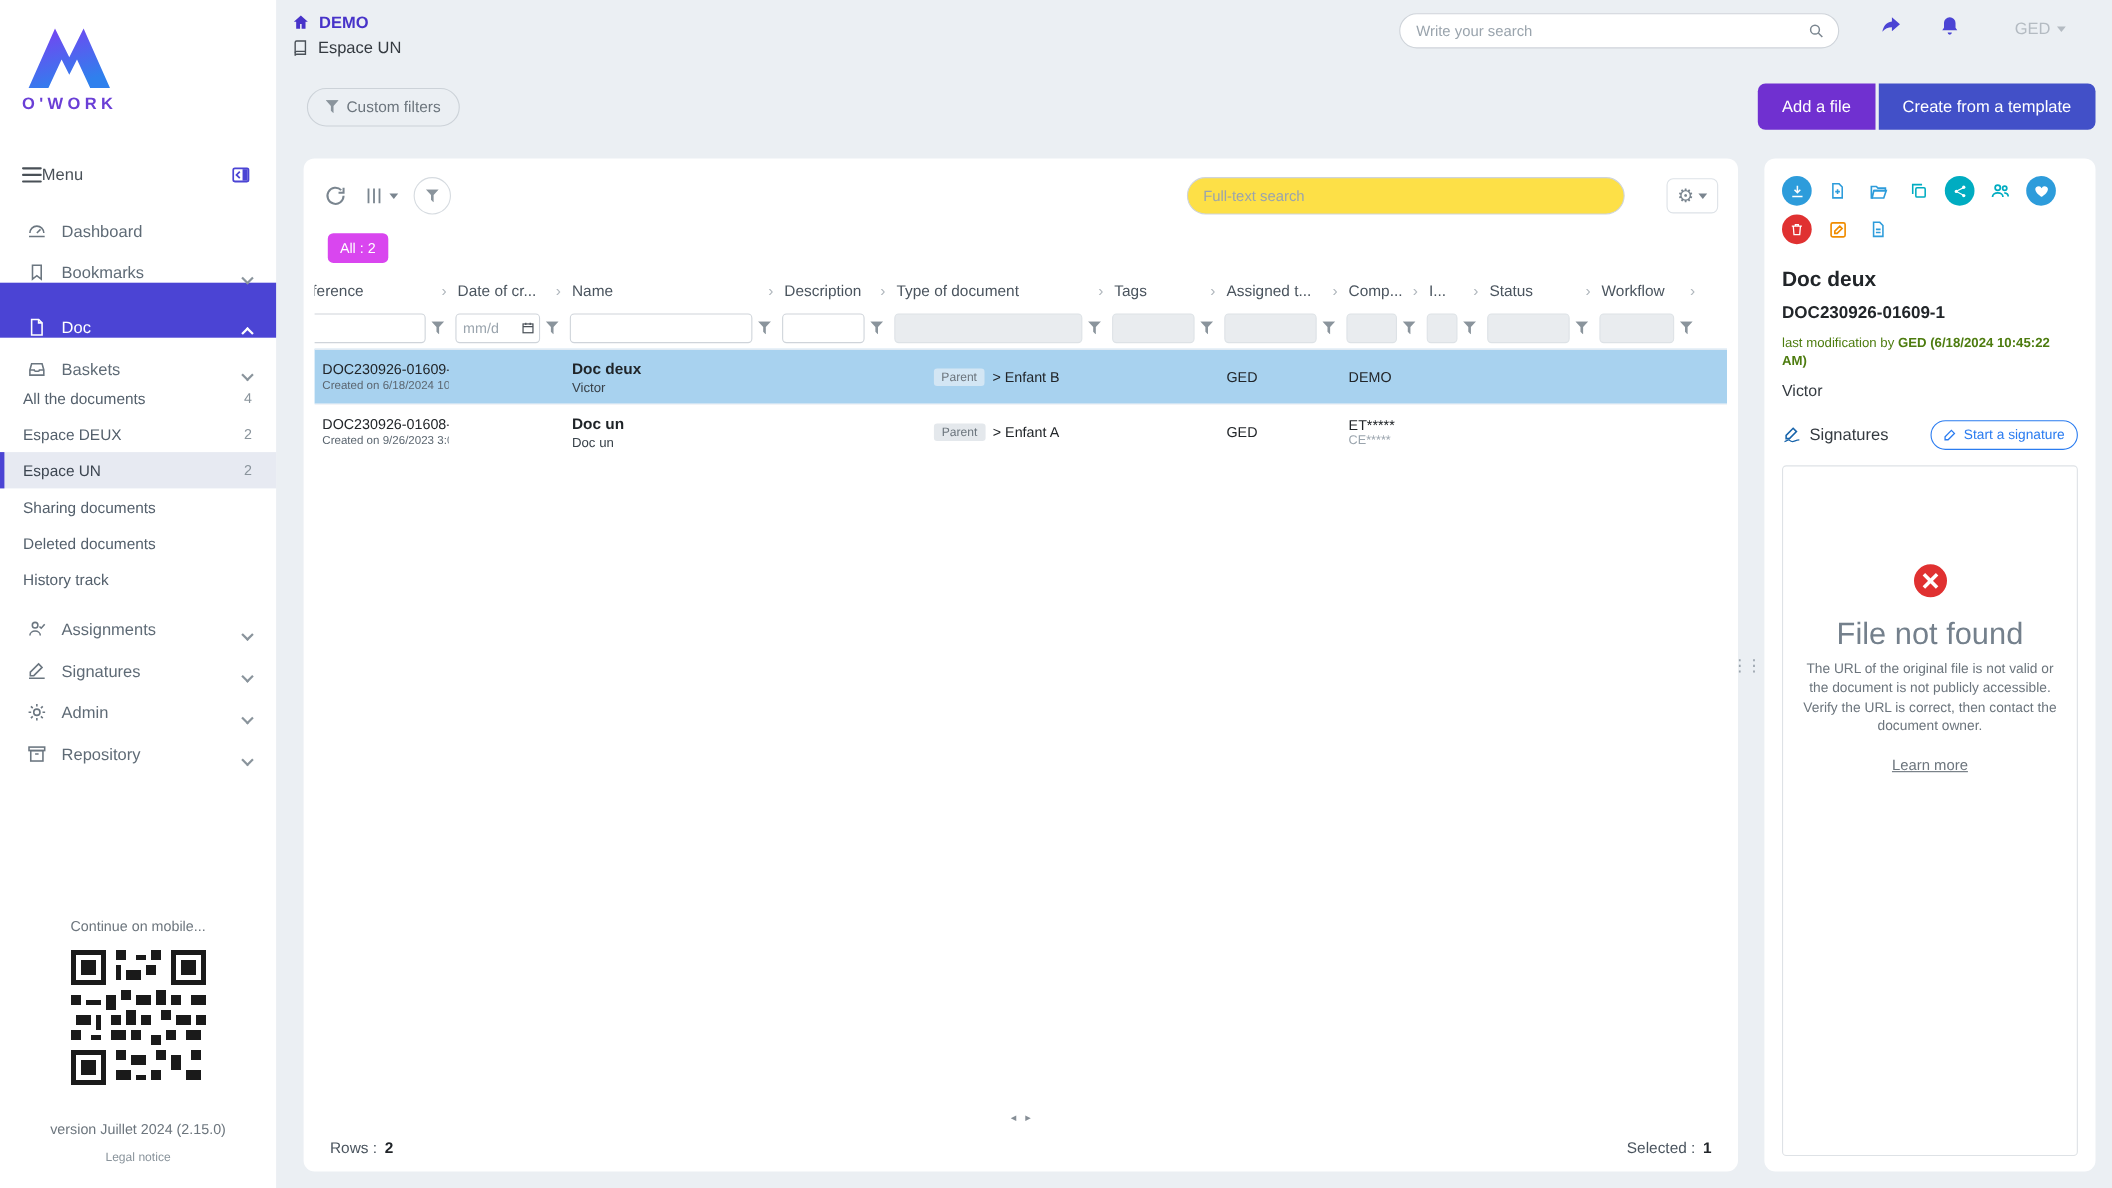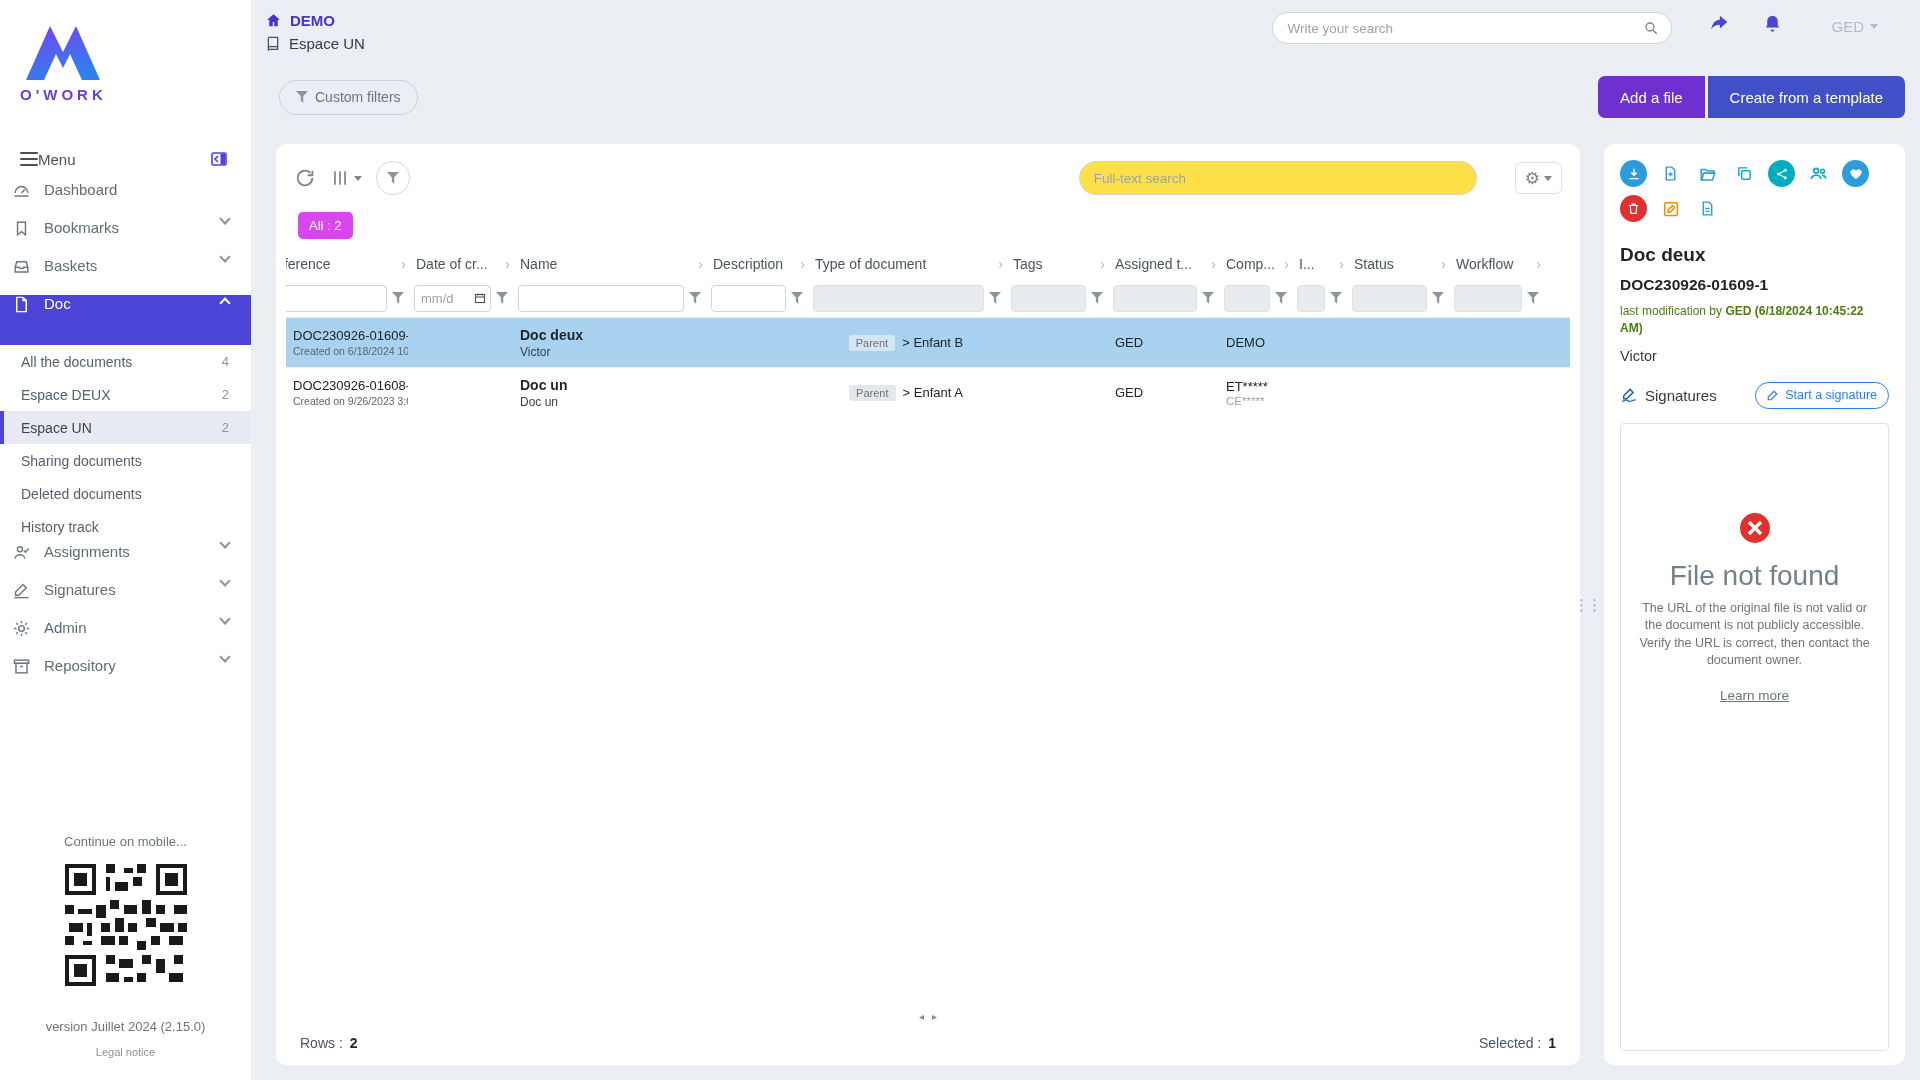--- a/index.html
+++ b/index.html
@@ -16,21 +16,21 @@
 
   
   .sidebar { width: 251px; height: 100%; background: #fff; flex-shrink: 0; display: flex; flex-direction: column; }
   .logo-block { padding: 18px 0 0 20px; }
   .logo-text { color: #6a3fd6; font-weight: bold; font-size: 15px; letter-spacing: 4px; margin-top: 2px; }
   .menu-header { display: flex; align-items: center; height: 44px; padding: 0 24px 0 20px; margin-top: 34px; color: #495057; font-size: 15px; }
   .hamburger { width: 18px; display: flex; flex-direction: column; gap: 4px; cursor: pointer; }
   .hamburger i { height: 2px; background: #495057; border-radius: 1px; }
   .collapse-btn { margin-left: auto; cursor: pointer; color: #4b44d4; }
   .nav { display: flex; flex-direction: column; }
-  .nav-item { display: flex; align-items: flex-start; gap: 13px; height: 38px; padding: 0 22px 0 12px; color: #5f6b76; font-size: 15px; cursor: pointer; }
+  .nav-item { display: flex; align-items: flex-end; gap: 13px; height: 38px; padding: 0 22px 0 24px; color: #5f6b76; font-size: 15px; cursor: pointer; }
   .nav-item .nicon { width: 19px; height: 19px; color: #6b7680; flex-shrink: 0; }
   .nav-item.active { background: #4b44d4; color: #fff; height: 50px; }
   .nav-item.active .nicon { color: #fff; }
   .chev { width: 8px; height: 8px; border-right: 2px solid #8a949c; border-bottom: 2px solid #8a949c; margin-left: auto; }
   .chev.down { transform: rotate(45deg); margin-top: -4px; }
   .chev.up { transform: rotate(-135deg); margin-top: 4px; border-color: #fff; }
   .sub-item { display: flex; align-items: center; height: 33px; padding: 0 22px 0 21px; font-size: 14px; color: #54606c; cursor: pointer; }
   .sub-item.active { background: #e7eaf2; border-left: 4px solid #4b44d4; padding-left: 17px; color: #3c4550; }
   .badge-count { margin-left: auto; color: #8a949c; font-size: 13px; }
   .sidebar-footer { margin-top: auto; text-align: center; padding-bottom: 22px; }
@@ -179,39 +179,39 @@
     </div>
     <div class="nav-item">
       <span class="nicon">
           <svg width="19" height="19" viewBox="0 0 24 24" fill="none" stroke="currentColor" stroke-width="1.8">
             <path d="M7 4h10v16l-5-4-5 4z"></path>
           </svg>
         </span>
       <span>Bookmarks</span>
       <span class="chev down"></span>
     </div>
+    <div class="nav-item active">
+      <span class="nicon">
+          <svg width="19" height="19" viewBox="0 0 24 24" fill="none" stroke="currentColor" stroke-width="1.8">
+            <path d="M6 3h8l4 4v14H6z"></path>
+            <path d="M14 3v4h4"></path>
+          </svg>
+        </span>
+      <span>Doc</span>
+      <span class="chev up"></span>
+    </div>
     <div class="nav-item">
       <span class="nicon">
           <svg width="19" height="19" viewBox="0 0 24 24" fill="none" stroke="currentColor" stroke-width="1.8">
             <path d="M4 13l2-7h12l2 7v6H4z"></path>
             <path d="M4 13h5c0 2 6 2 6 0h5"></path>
           </svg>
         </span>
       <span>Baskets</span>
       <span class="chev down"></span>
-    </div>
-    <div class="nav-item active">
-      <span class="nicon">
-          <svg width="19" height="19" viewBox="0 0 24 24" fill="none" stroke="currentColor" stroke-width="1.8">
-            <path d="M6 3h8l4 4v14H6z"></path>
-            <path d="M14 3v4h4"></path>
-          </svg>
-        </span>
-      <span>Doc</span>
-      <span class="chev up"></span>
     </div>
 
     <div class="sub-item">
       <span>All the documents</span>
       <span class="badge-count">4</span>
     </div>
     <div class="sub-item">
       <span>Espace DEUX</span>
       <span class="badge-count">2</span>
     </div>

